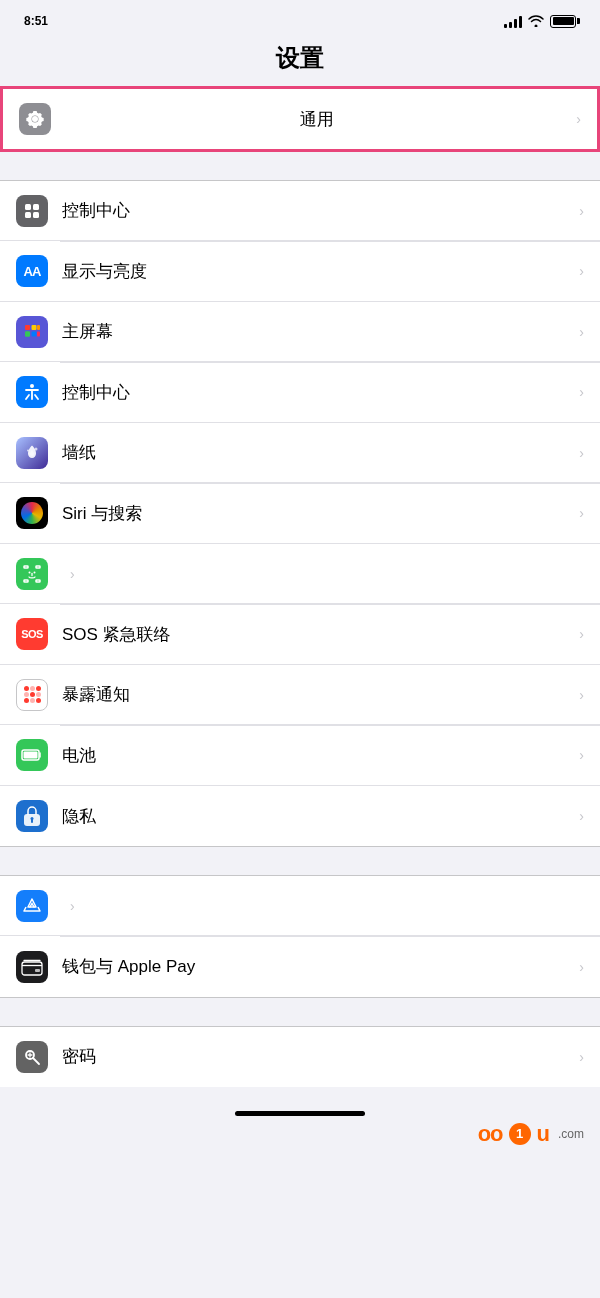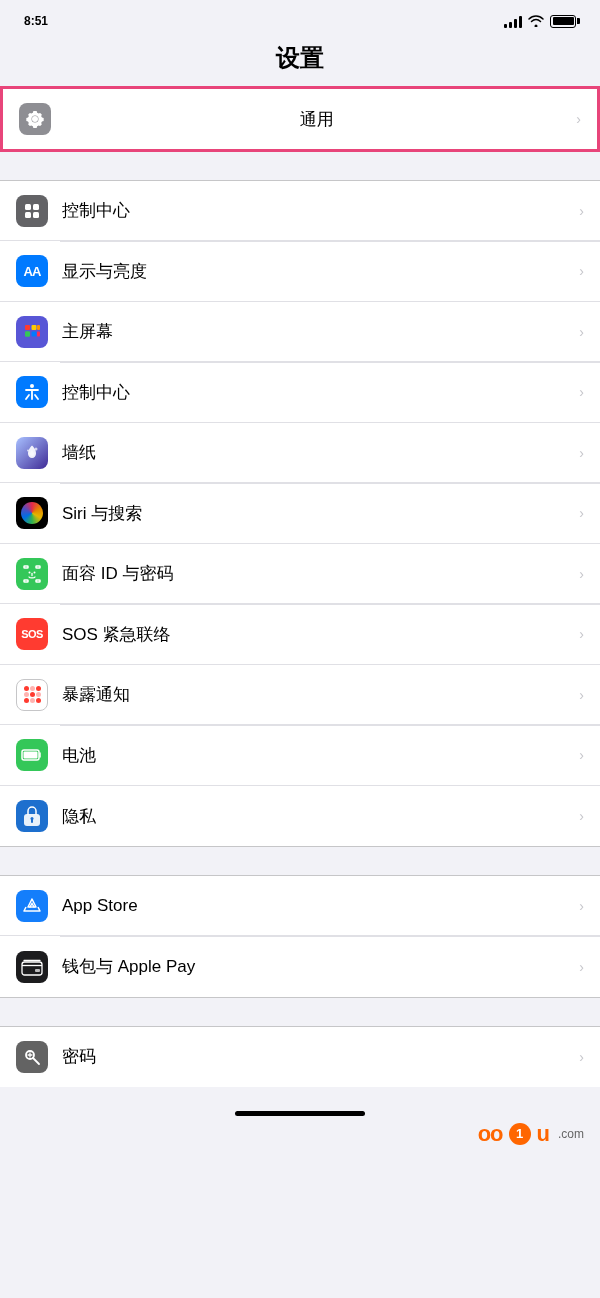--- a/index.html
+++ b/index.html
@@ -332,21 +332,20 @@
         <rect x="3" y="3" width="4" height="2" rx="0.5" stroke="white" stroke-width="1.5" fill="none"></rect>
         <rect x="15" y="3" width="4" height="2" rx="0.5" stroke="white" stroke-width="1.5" fill="none"></rect>
         <rect x="3" y="17" width="4" height="2" rx="0.5" stroke="white" stroke-width="1.5" fill="none"></rect>
         <rect x="15" y="17" width="4" height="2" rx="0.5" stroke="white" stroke-width="1.5" fill="none"></rect>
         <circle cx="8.5" cy="9.5" r="1" fill="white"></circle>
         <circle cx="13.5" cy="9.5" r="1" fill="white"></circle>
         <path d="M11 10.5v2" stroke="white" stroke-width="1.3" stroke-linecap="round"></path>
         <path d="M8 14c0.8 1.2 5.2 1.2 6 0" stroke="white" stroke-width="1.3" stroke-linecap="round" fill="none"></path>
       </svg>
     </div>
-    <span class="row-label">面容 ID 与密码</span>
     <span class="row-chevron">›</span>
   </div>
   <div style="height:0.5px; background:#e0e0e5; margin-left:60px;"></div>
 
   <div class="settings-row">
     <div class="row-icon" style="background:#ff3b30; margin-right:14px; flex-shrink:0;">
       <span class="sos-badge">SOS</span>
     </div>
     <span class="row-label">SOS 紧急联络</span>
     <span class="row-chevron">›</span>
@@ -404,21 +403,20 @@
 <div style="background:#fff; border-top: 0.5px solid #c6c6c8; border-bottom: 0.5px solid #c6c6c8;">
 
   <div class="settings-row">
     <div class="row-icon" style="background:#147efb; margin-right:14px; flex-shrink:0;">
       <svg width="22" height="22" viewBox="0 0 22 22" fill="none">
         <path d="M11 4L7 12h8L11 4z" stroke="white" stroke-width="1.5" stroke-linejoin="round" fill="none"></path>
         <path d="M5 12l-2 4h16l-2-4" stroke="white" stroke-width="1.5" stroke-linejoin="round" fill="none"></path>
         <path d="M9 12l2-3.5L13 12" stroke="white" stroke-width="1.5" stroke-linecap="round" fill="none"></path>
       </svg>
     </div>
-    <span class="row-label">App Store</span>
     <span class="row-chevron">›</span>
   </div>
   <div style="height:0.5px; background:#e0e0e5; margin-left:60px;"></div>
 
   <div class="settings-row">
     <div class="row-icon" style="background:#1c1c1e; margin-right:14px; flex-shrink:0;">
       <svg width="22" height="18" viewBox="0 0 22 18" fill="none">
         <rect x="1" y="4" width="20" height="13" rx="2.5" stroke="white" stroke-width="1.3" fill="none"></rect>
         <path d="M1 7.5h20" stroke="white" stroke-width="1.3"></path>
         <path d="M3 2.5h16" stroke="white" stroke-width="1.3" stroke-linecap="round"></path>

